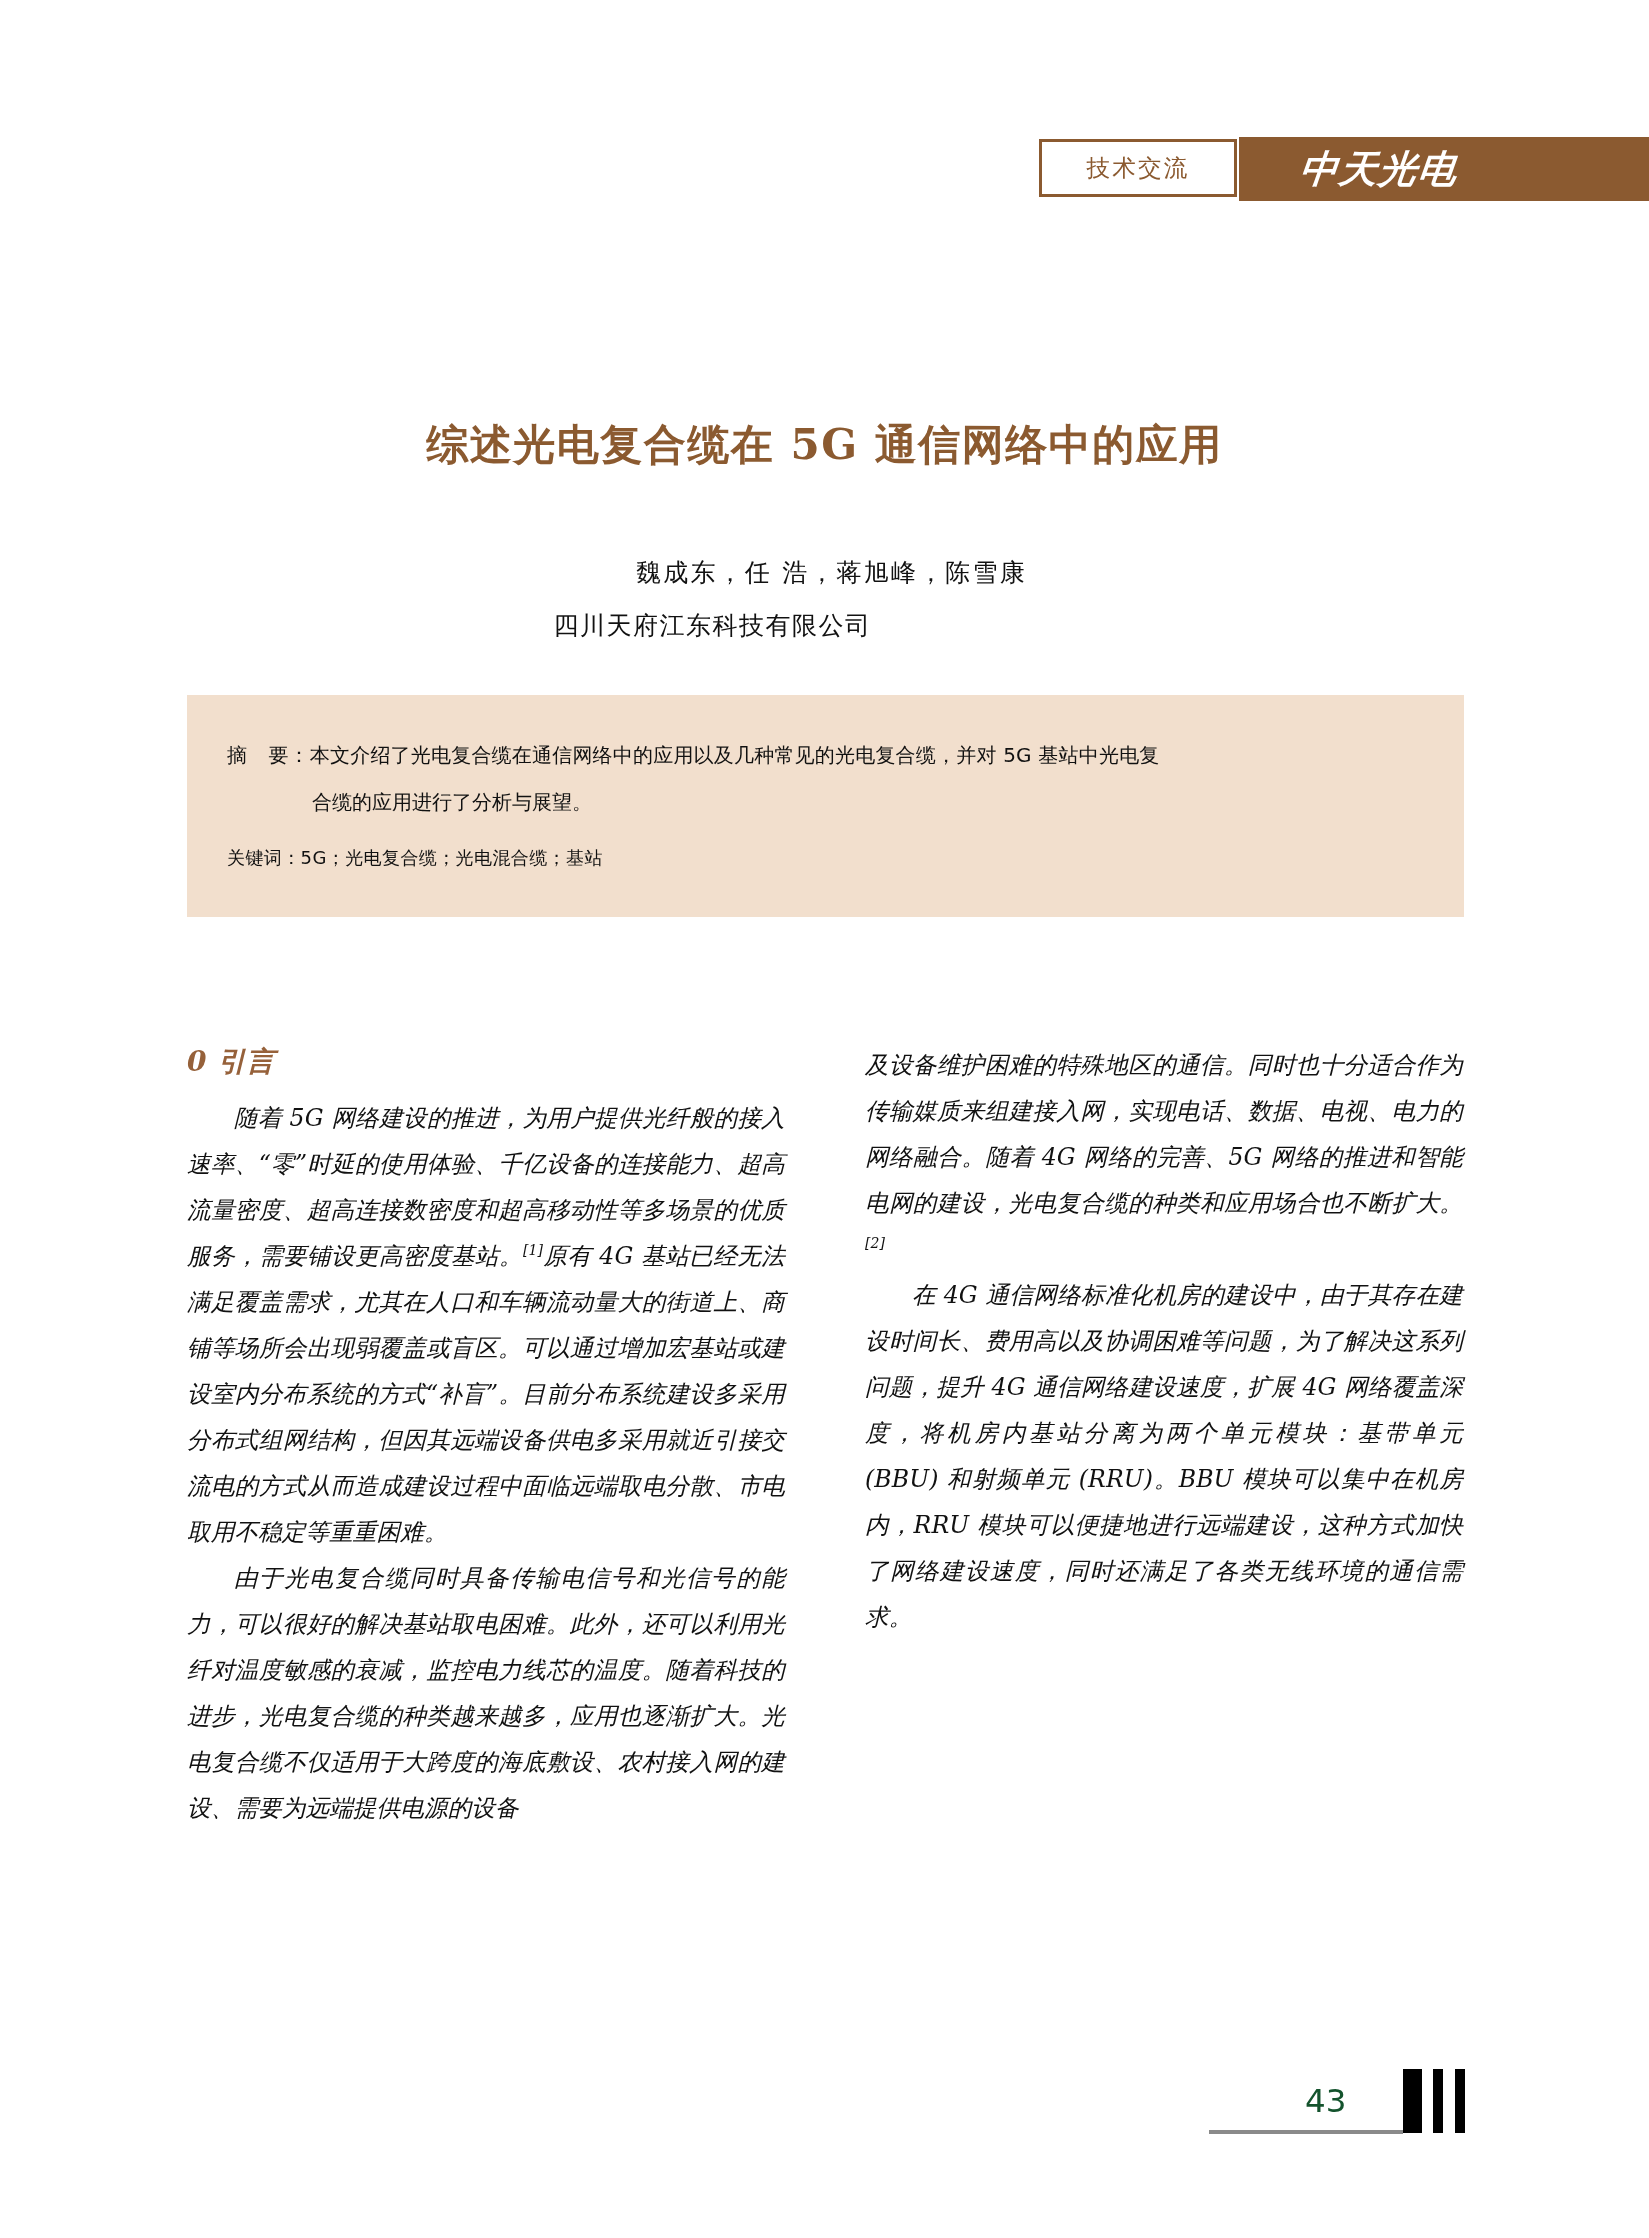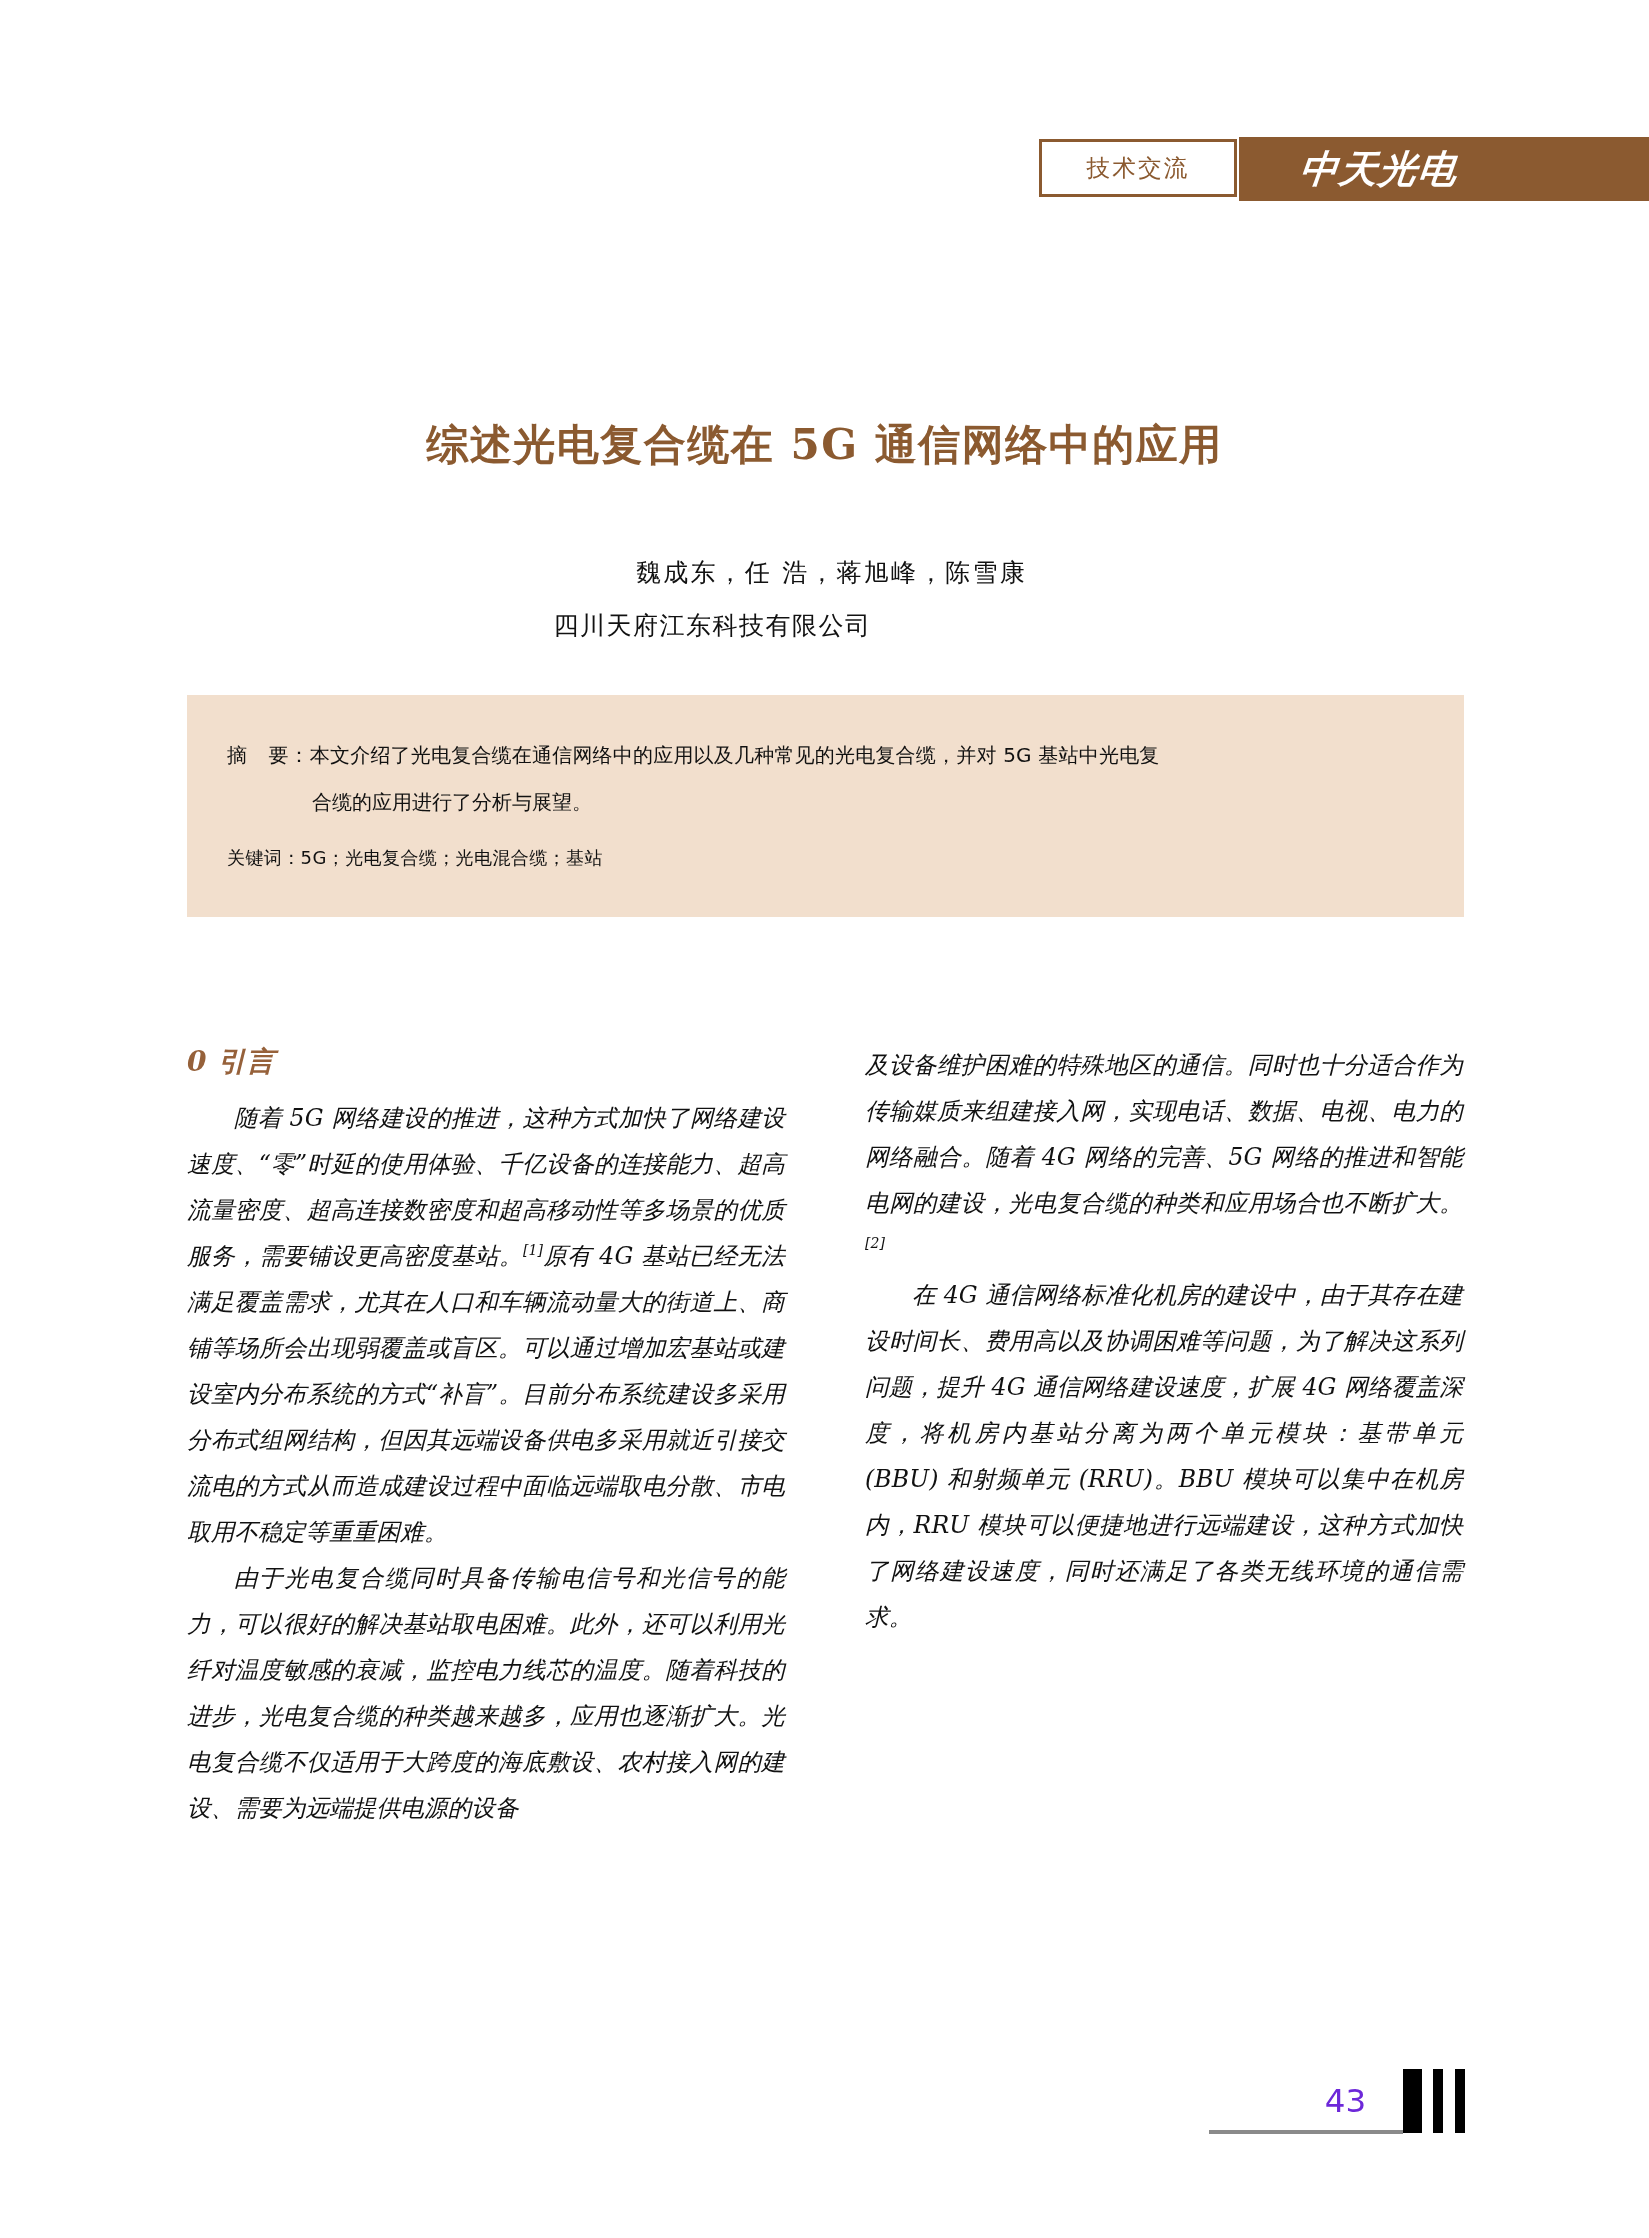--- a/index.html
+++ b/index.html
@@ -206,22 +206,22 @@
     top: 61px;
     width: 194px;
     height: 3.7px;
     background: #8a8a8a;
   }
   .page-num {
     position: absolute;
     left: 96px;
     top: 8.9px;
     width: 81px;
-    text-align: center;
-    color: #6d28d9;
+    text-align: left;
+    color: #14532d;
     font-family: "DejaVu Sans", sans-serif;
     font-size: 32.5px;
     line-height: 46px;
   }
   .bars {
     position: absolute;
     left: 194px;
     top: 0px;
     width: 81px;
     height: 64px;
@@ -255,21 +255,21 @@
   <div class="kw-row">
     <span>关键词：</span><span>5G；光电复合缆；光电混合缆；基站</span>
   </div>
 </div>
 
 <div class="columns">
 
   <div class="col col-left">
     <div class="sec-head">0 引言</div>
 
-    <p class="body"><span>随着 5G 网络建设的推进，这种方式加快了网络建设速度、“零”时延的使用体验、千亿设备的连接能力、超高流量密度、超高连接数密度和超高移动性等多场景的优质服务，需要铺设更高密度基站。</span><sup class="ref">[1]</sup><span>原有 4G 基站已经无法满足覆盖需求，尤其在人口和车辆流动量大的街道上、商铺等场所会出现弱覆盖或盲区。可以通过增加宏基站或建设室内分布系统的方式“补盲”。目前分布系统建设多采用分布式组网结构，但因其远端设备供电多采用就近引接交流电的方式从而造成建设过程中面临远端取电分散、市电取用不稳定等重重困难。</span></p>
+    <p class="body"><span>随着 5G 网络建设的推进，为用户提供光纤般的接入速率、“零”时延的使用体验、千亿设备的连接能力、超高流量密度、超高连接数密度和超高移动性等多场景的优质服务，需要铺设更高密度基站。</span><sup class="ref">[1]</sup><span>原有 4G 基站已经无法满足覆盖需求，尤其在人口和车辆流动量大的街道上、商铺等场所会出现弱覆盖或盲区。可以通过增加宏基站或建设室内分布系统的方式“补盲”。目前分布系统建设多采用分布式组网结构，但因其远端设备供电多采用就近引接交流电的方式从而造成建设过程中面临远端取电分散、市电取用不稳定等重重困难。</span></p>
 
     <p class="body">由于光电复合缆同时具备传输电信号和光信号的能力，可以很好的解决基站取电困难。此外，还可以利用光纤对温度敏感的衰减，监控电力线芯的温度。随着科技的进步，光电复合缆的种类越来越多，应用也逐渐扩大。光电复合缆不仅适用于大跨度的海底敷设、农村接入网的建设、需要为远端提供电源的设备</p>
   </div>
 
   <div class="col col-right">
     <p class="body noindent"><span>及设备维护困难的特殊地区的通信。同时也十分适合作为传输媒质来组建接入网，实现电话、数据、电视、电力的网络融合。随着 4G 网络的完善、5G 网络的推进和智能电网的建设，光电复合缆的种类和应用场合也不断扩大。</span><sup class="ref">[2]</sup></p>
 
 
     <p class="body">在 4G 通信网络标准化机房的建设中，由于其存在建设时间长、费用高以及协调困难等问题，为了解决这系列问题，提升 4G 通信网络建设速度，扩展 4G 网络覆盖深度，将机房内基站分离为两个单元模块：基带单元 (BBU) 和射频单元 (RRU)。BBU 模块可以集中在机房内，RRU 模块可以便捷地进行远端建设，这种方式加快了网络建设速度，同时还满足了各类无线环境的通信需求。</p>
 

